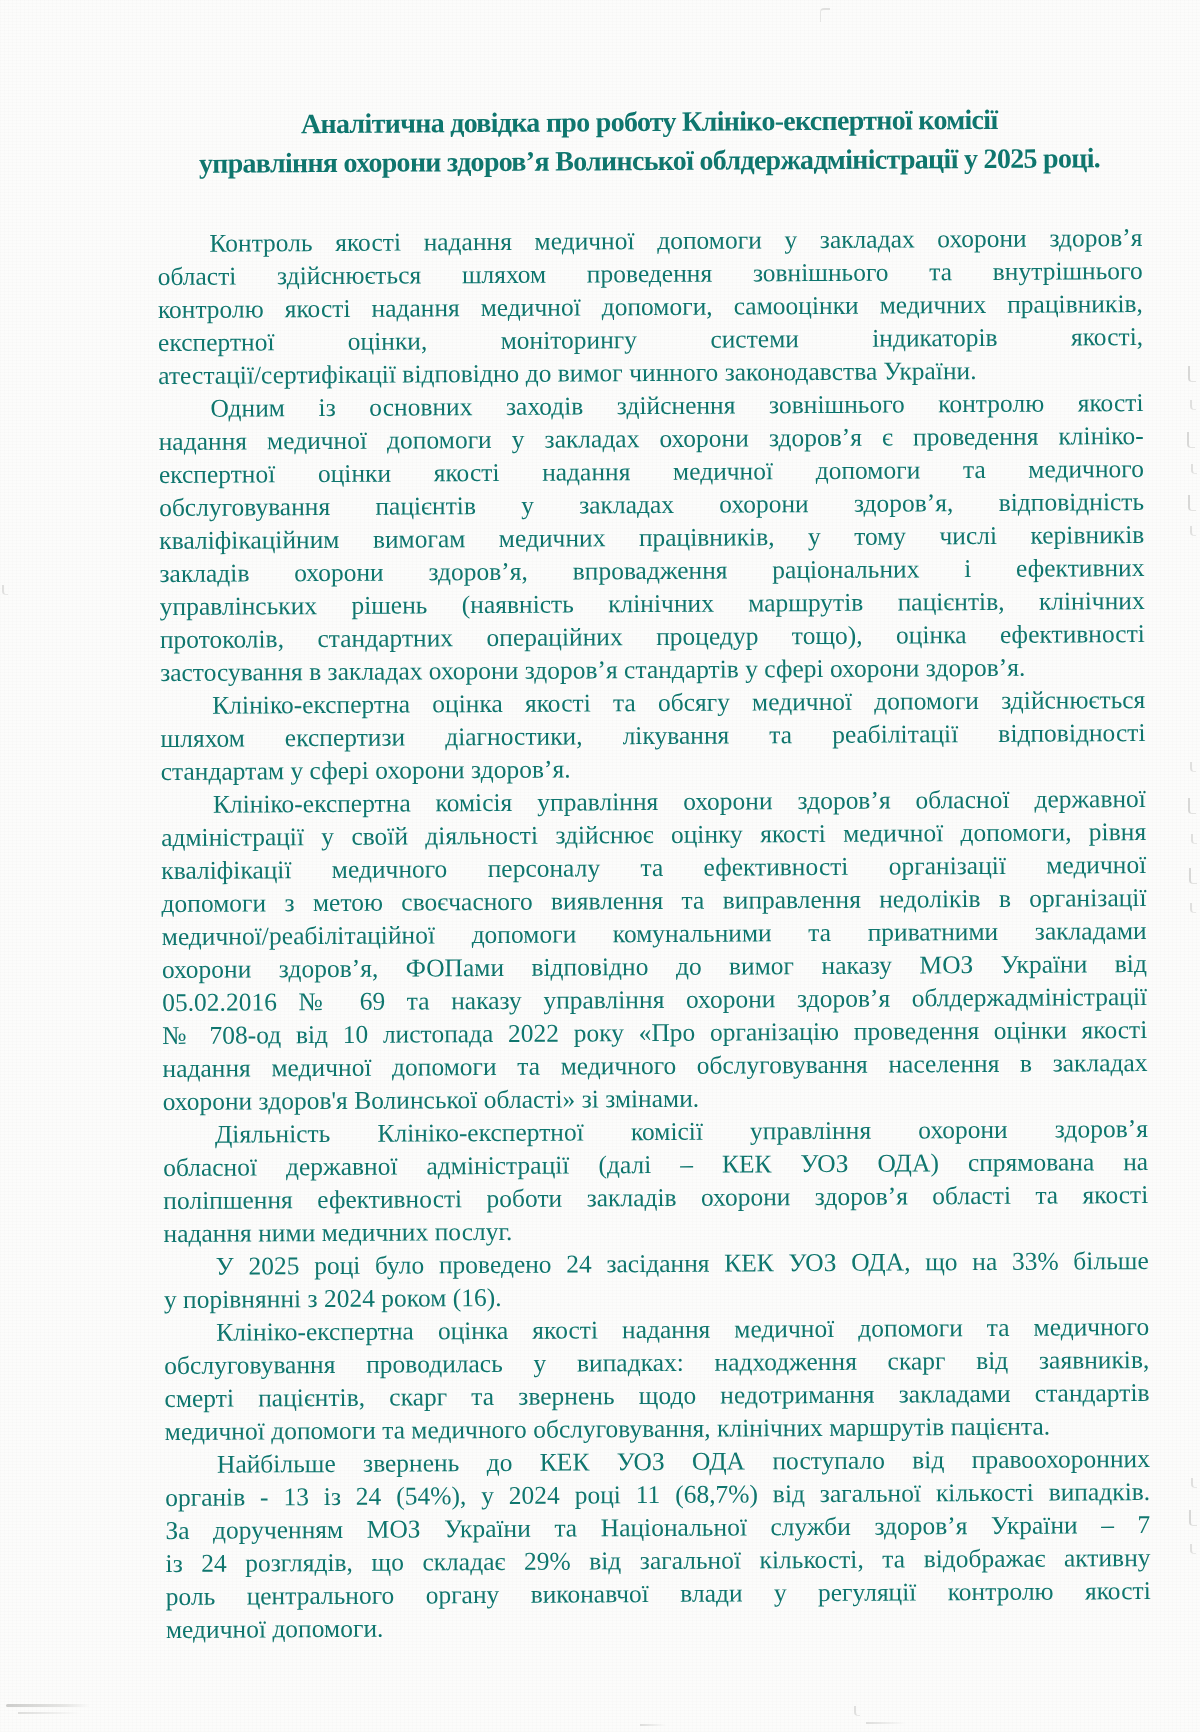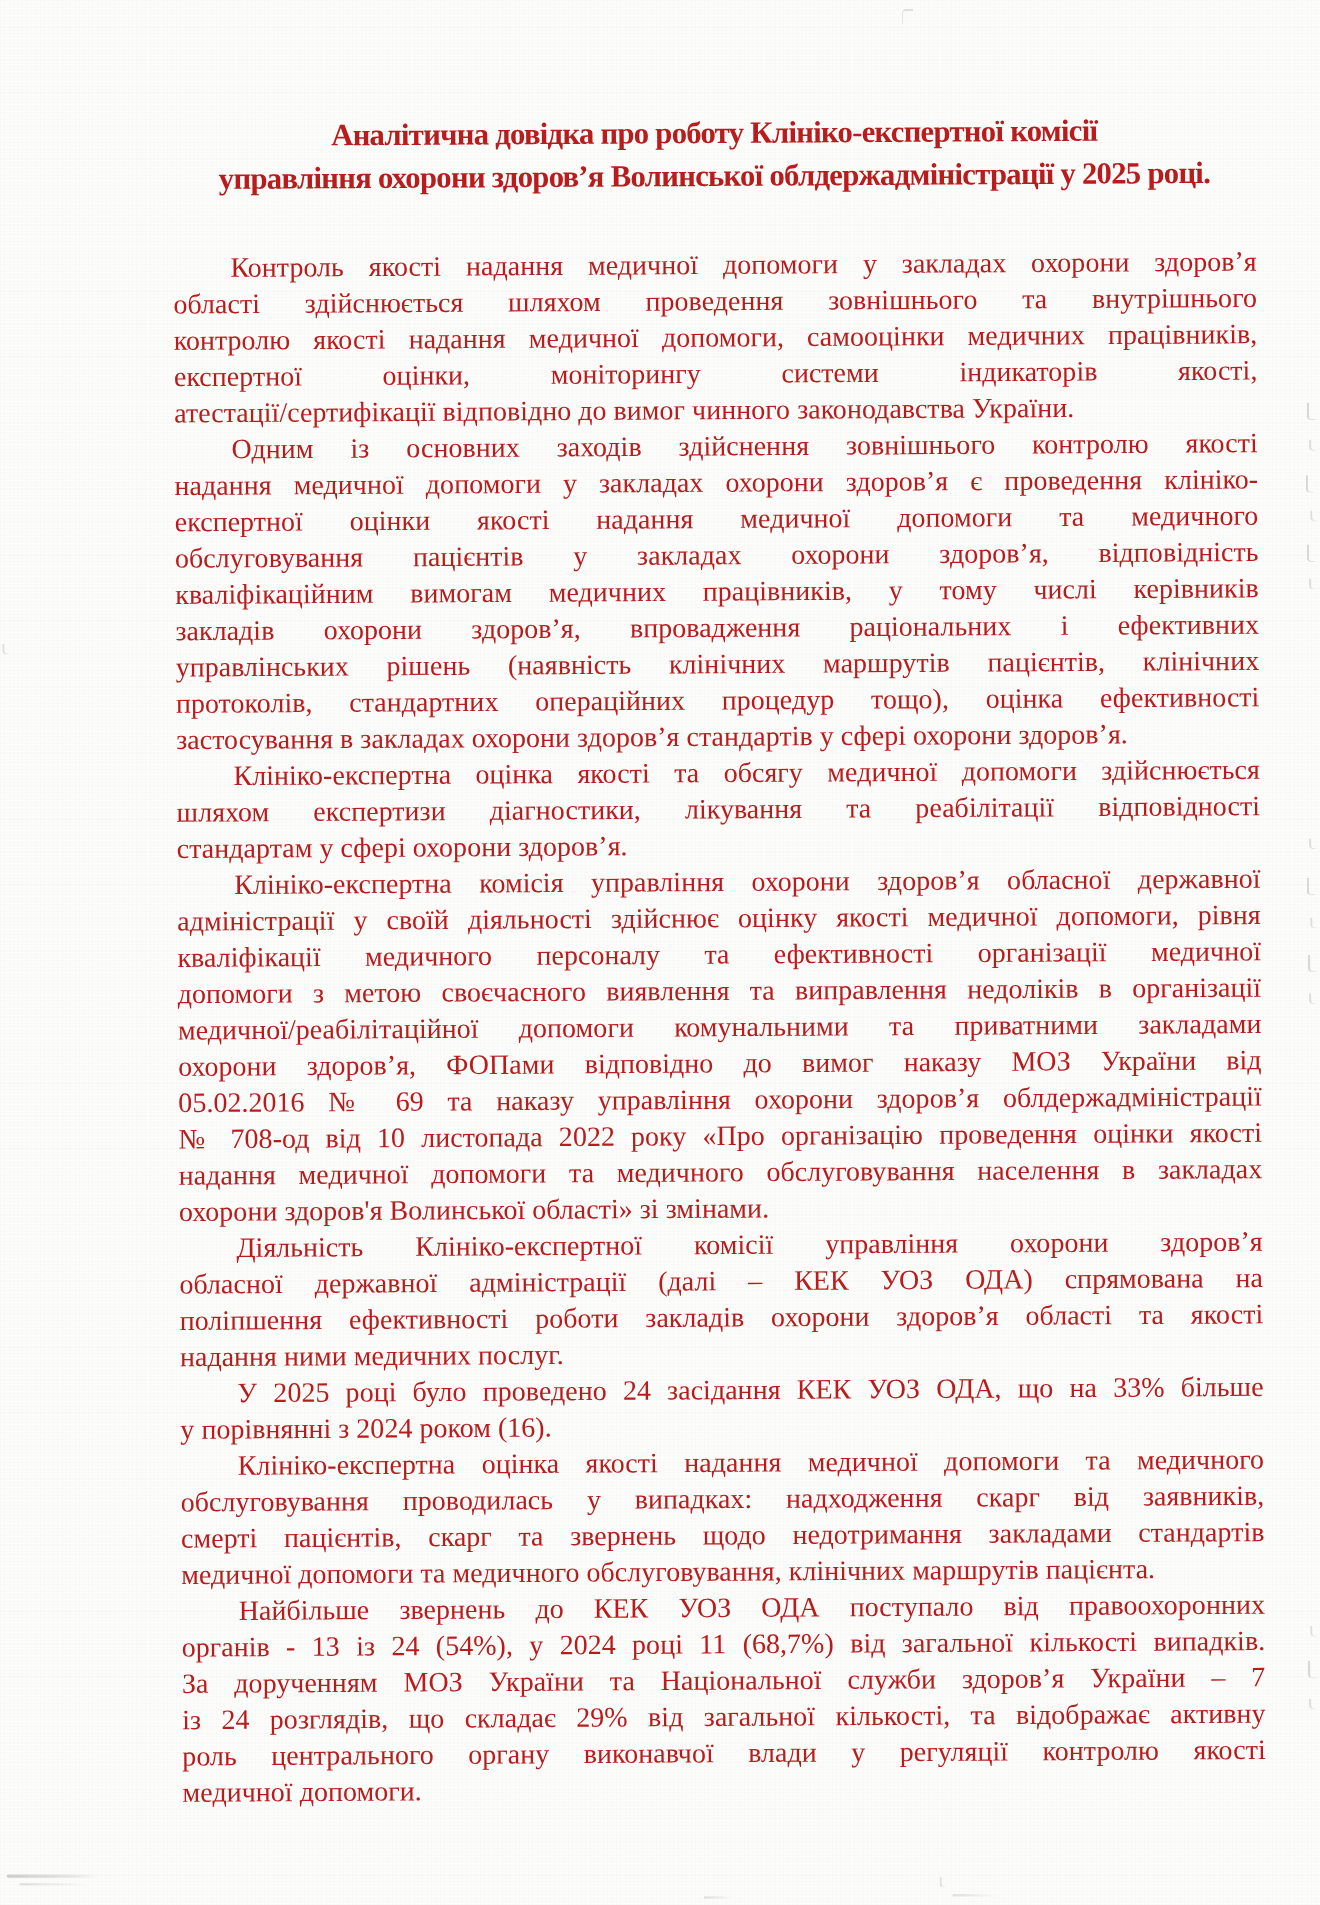--- a/index.html
+++ b/index.html
@@ -7,21 +7,21 @@
     padding: 0;
     background: #e9e9e7;
   }
   .sheet {
     position: relative;
     width: 1200px;
     height: 1732px;
     background: #fcfcfb;
     overflow: hidden;
     font-family: "Liberation Serif", "DejaVu Serif", serif;
-    color: #b91c1c;
+    color: #0f766e;
   }
   
   .sheet::before {
     content: "";
     position: absolute;
     inset: 0;
     background-image:
       repeating-linear-gradient(0deg, rgba(40,40,40,0.012) 0 1px, transparent 1px 3px),
       repeating-linear-gradient(90deg, rgba(40,40,40,0.010) 0 1px, transparent 1px 4px);
     pointer-events: none;

